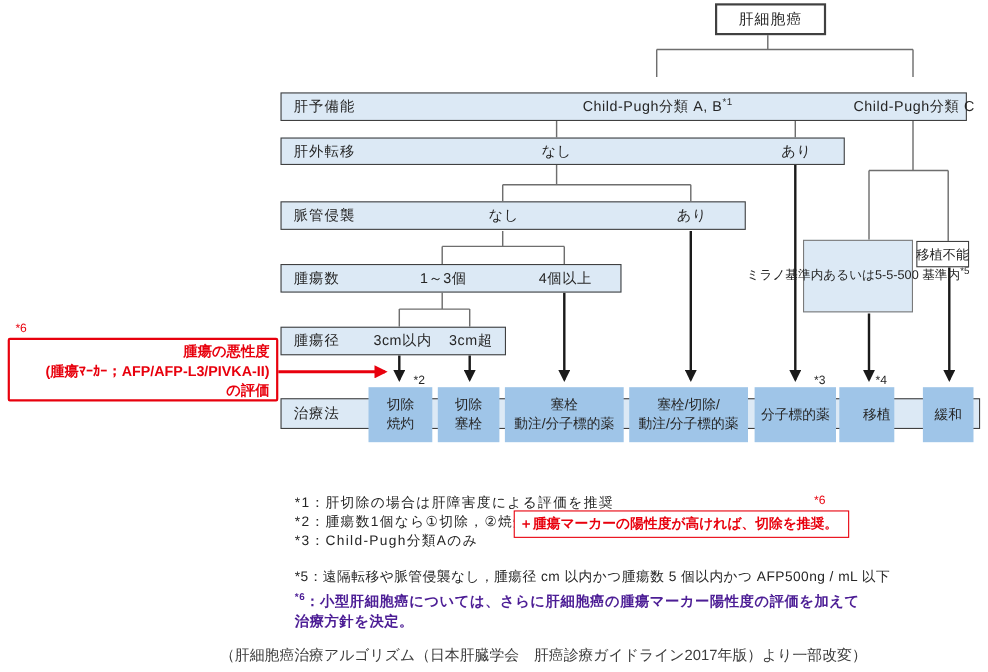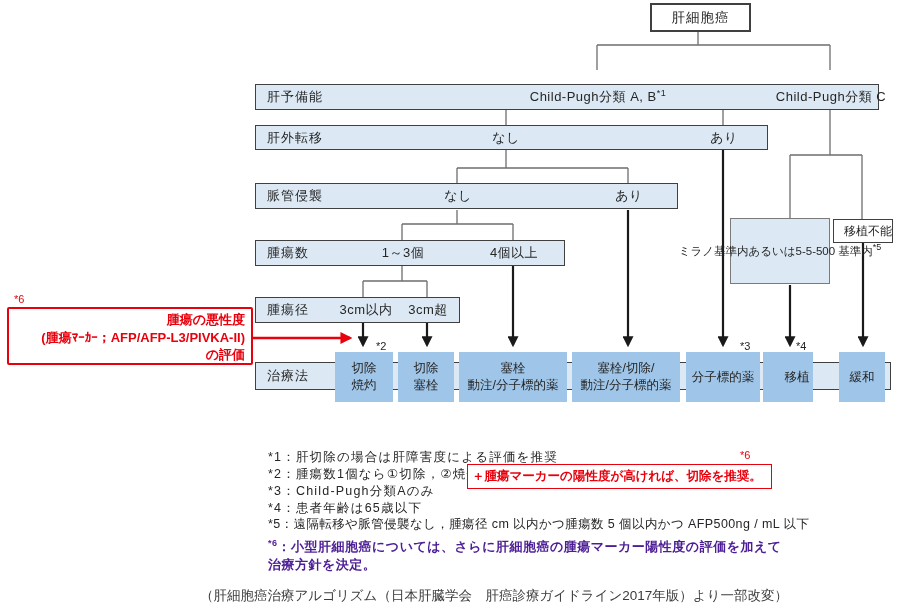--- a/index.html
+++ b/index.html
@@ -30,23 +30,23 @@
     display:flex;flex-direction:column;align-items:center;justify-content:center;
     font-size:12.5px;line-height:1.35;text-align:center;white-space:nowrap;
   }
   .milan{
     left:730px;top:218px;width:100px;height:66px;z-index:3;box-sizing:border-box;
     background:#dce9f5;border:1.4px solid #7a7a7a;
     display:flex;flex-direction:row;align-items:center;justify-content:center;
     font-size:11.5px;line-height:1.45;text-align:center;white-space:nowrap;
   }
   .no-transplant{
-    left:833px;top:219px;width:60px;height:24px;z-index:3;box-sizing:border-box;
+    left:833px;top:219px;width:48px;height:24px;z-index:3;box-sizing:border-box;
     background:#ffffff;border:1.6px solid #404040;
-    display:flex;align-items:center;justify-content:flex-end;font-size:12px;white-space:nowrap;
+    display:flex;align-items:center;justify-content:center;font-size:12px;white-space:nowrap;
   }
   .star-label{z-index:4;font-size:11px;color:#262626;white-space:nowrap;}
   
   .red-note-sup{left:14px;top:293px;color:#e8000d;font-size:11px;z-index:4;}
   .red-box{
     left:7px;top:307px;width:246px;height:58px;z-index:4;box-sizing:border-box;
     border:2.5px solid #e8000d;border-radius:2px;background:#ffffff;
     color:#e8000d;font-weight:bold;font-size:13px;line-height:1.35;
     text-align:right;padding:2px 6px 0 2px;white-space:nowrap;
   }
@@ -178,21 +178,20 @@
   <div class="abs red-note-sup">*6</div>
   <div class="abs red-box">
     <div>腫瘍の悪性度</div>
     <div>(腫瘍ﾏｰｶｰ；AFP/AFP-L3/PIVKA-II)</div>
     <div>の評価</div>
   </div>
 
   <div class="abs fnote" style="top:449px;">*1：肝切除の場合は肝障害度による評価を推奨</div>
   <div class="abs fnote" style="top:466px;">*2：腫瘍数1個なら①切除，②焼灼</div>
   <div class="abs fnote" style="top:483px;">*3：Child-Pugh分類Aのみ</div>
-  <div class="abs fnote" style="top:500px;">*4：患者年齢は65歳以下</div>
   <div class="abs fnote" style="top:516px;letter-spacing:0.4px;">*5：遠隔転移や脈管侵襲なし，腫瘍径 cm 以内かつ腫瘍数 5 個以内かつ AFP500ng / mL 以下</div>
 
   <div class="abs fn6-top">*6</div>
   <div class="abs fn-red-box">＋腫瘍マーカーの陽性度が高ければ、切除を推奨。</div>
 
   <div class="abs fn6-note">
     <sup class="fn">*6</sup><span>：小型肝細胞癌については、さらに肝細胞癌の腫瘍マーカー陽性度の評価を加えて治療方針を決定。</span>
   </div>
 
   <div class="abs caption">（肝細胞癌治療アルゴリズム（日本肝臓学会　肝癌診療ガイドライン2017年版）より一部改変）</div>

